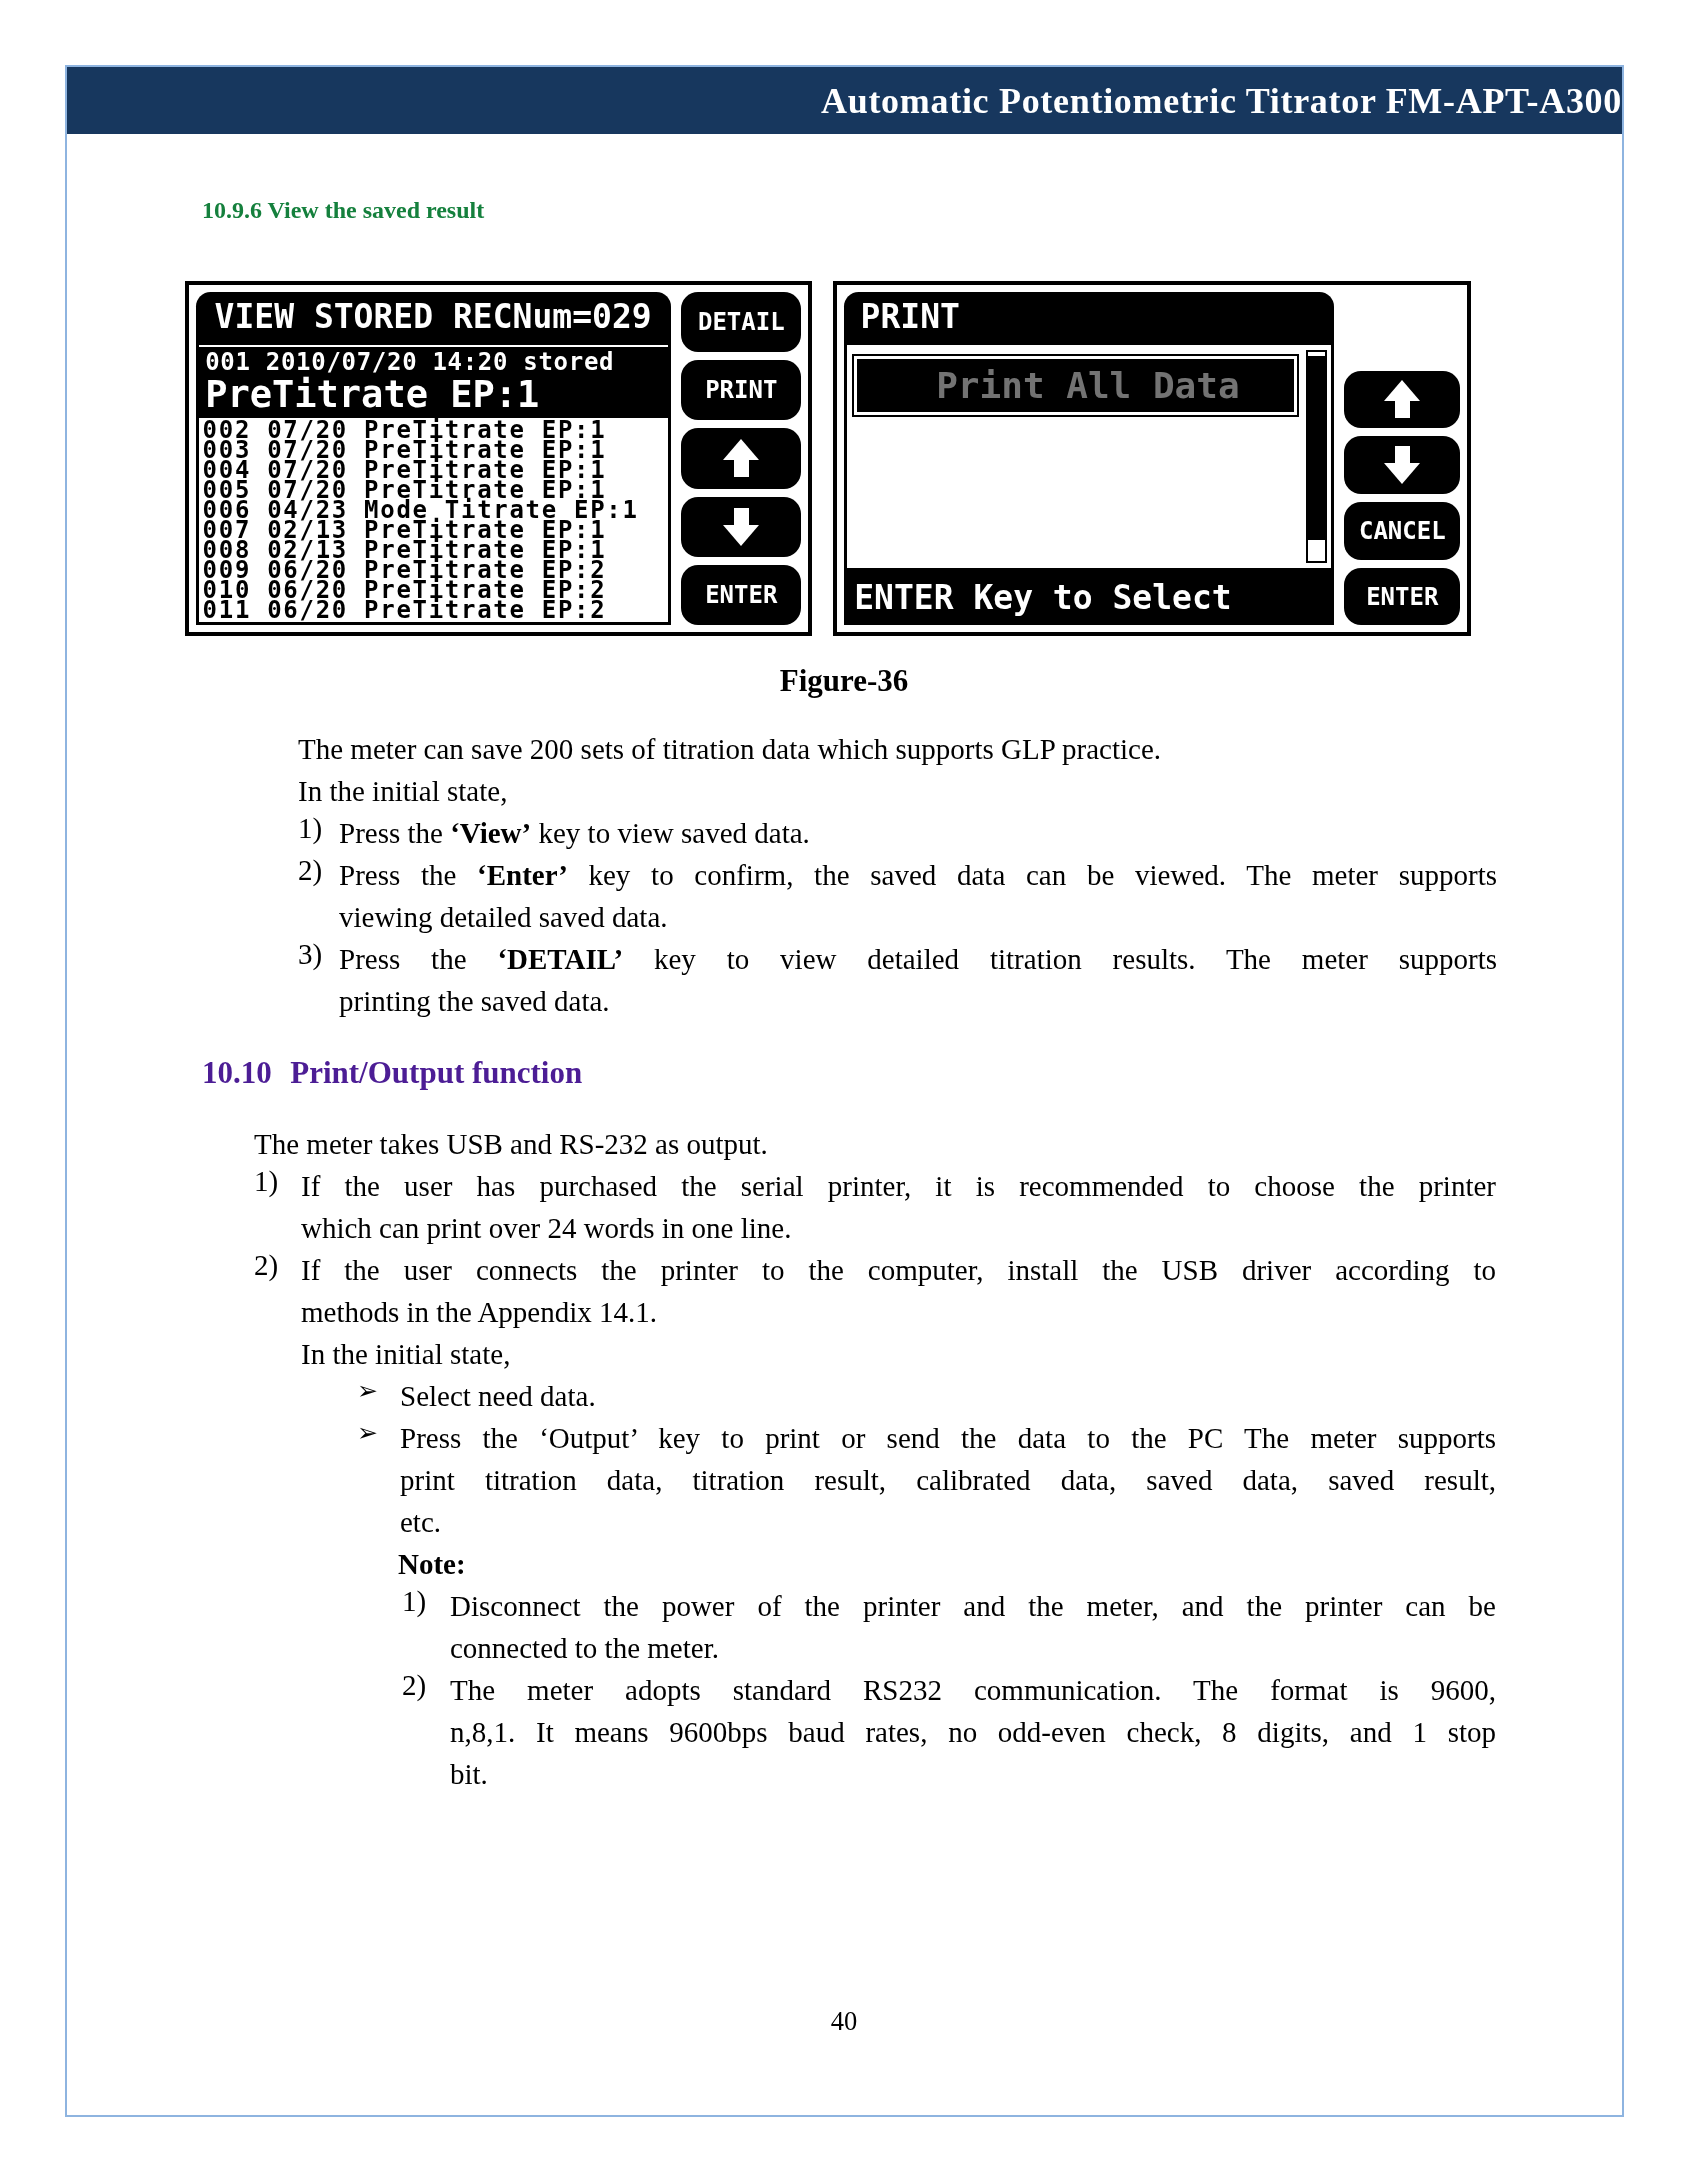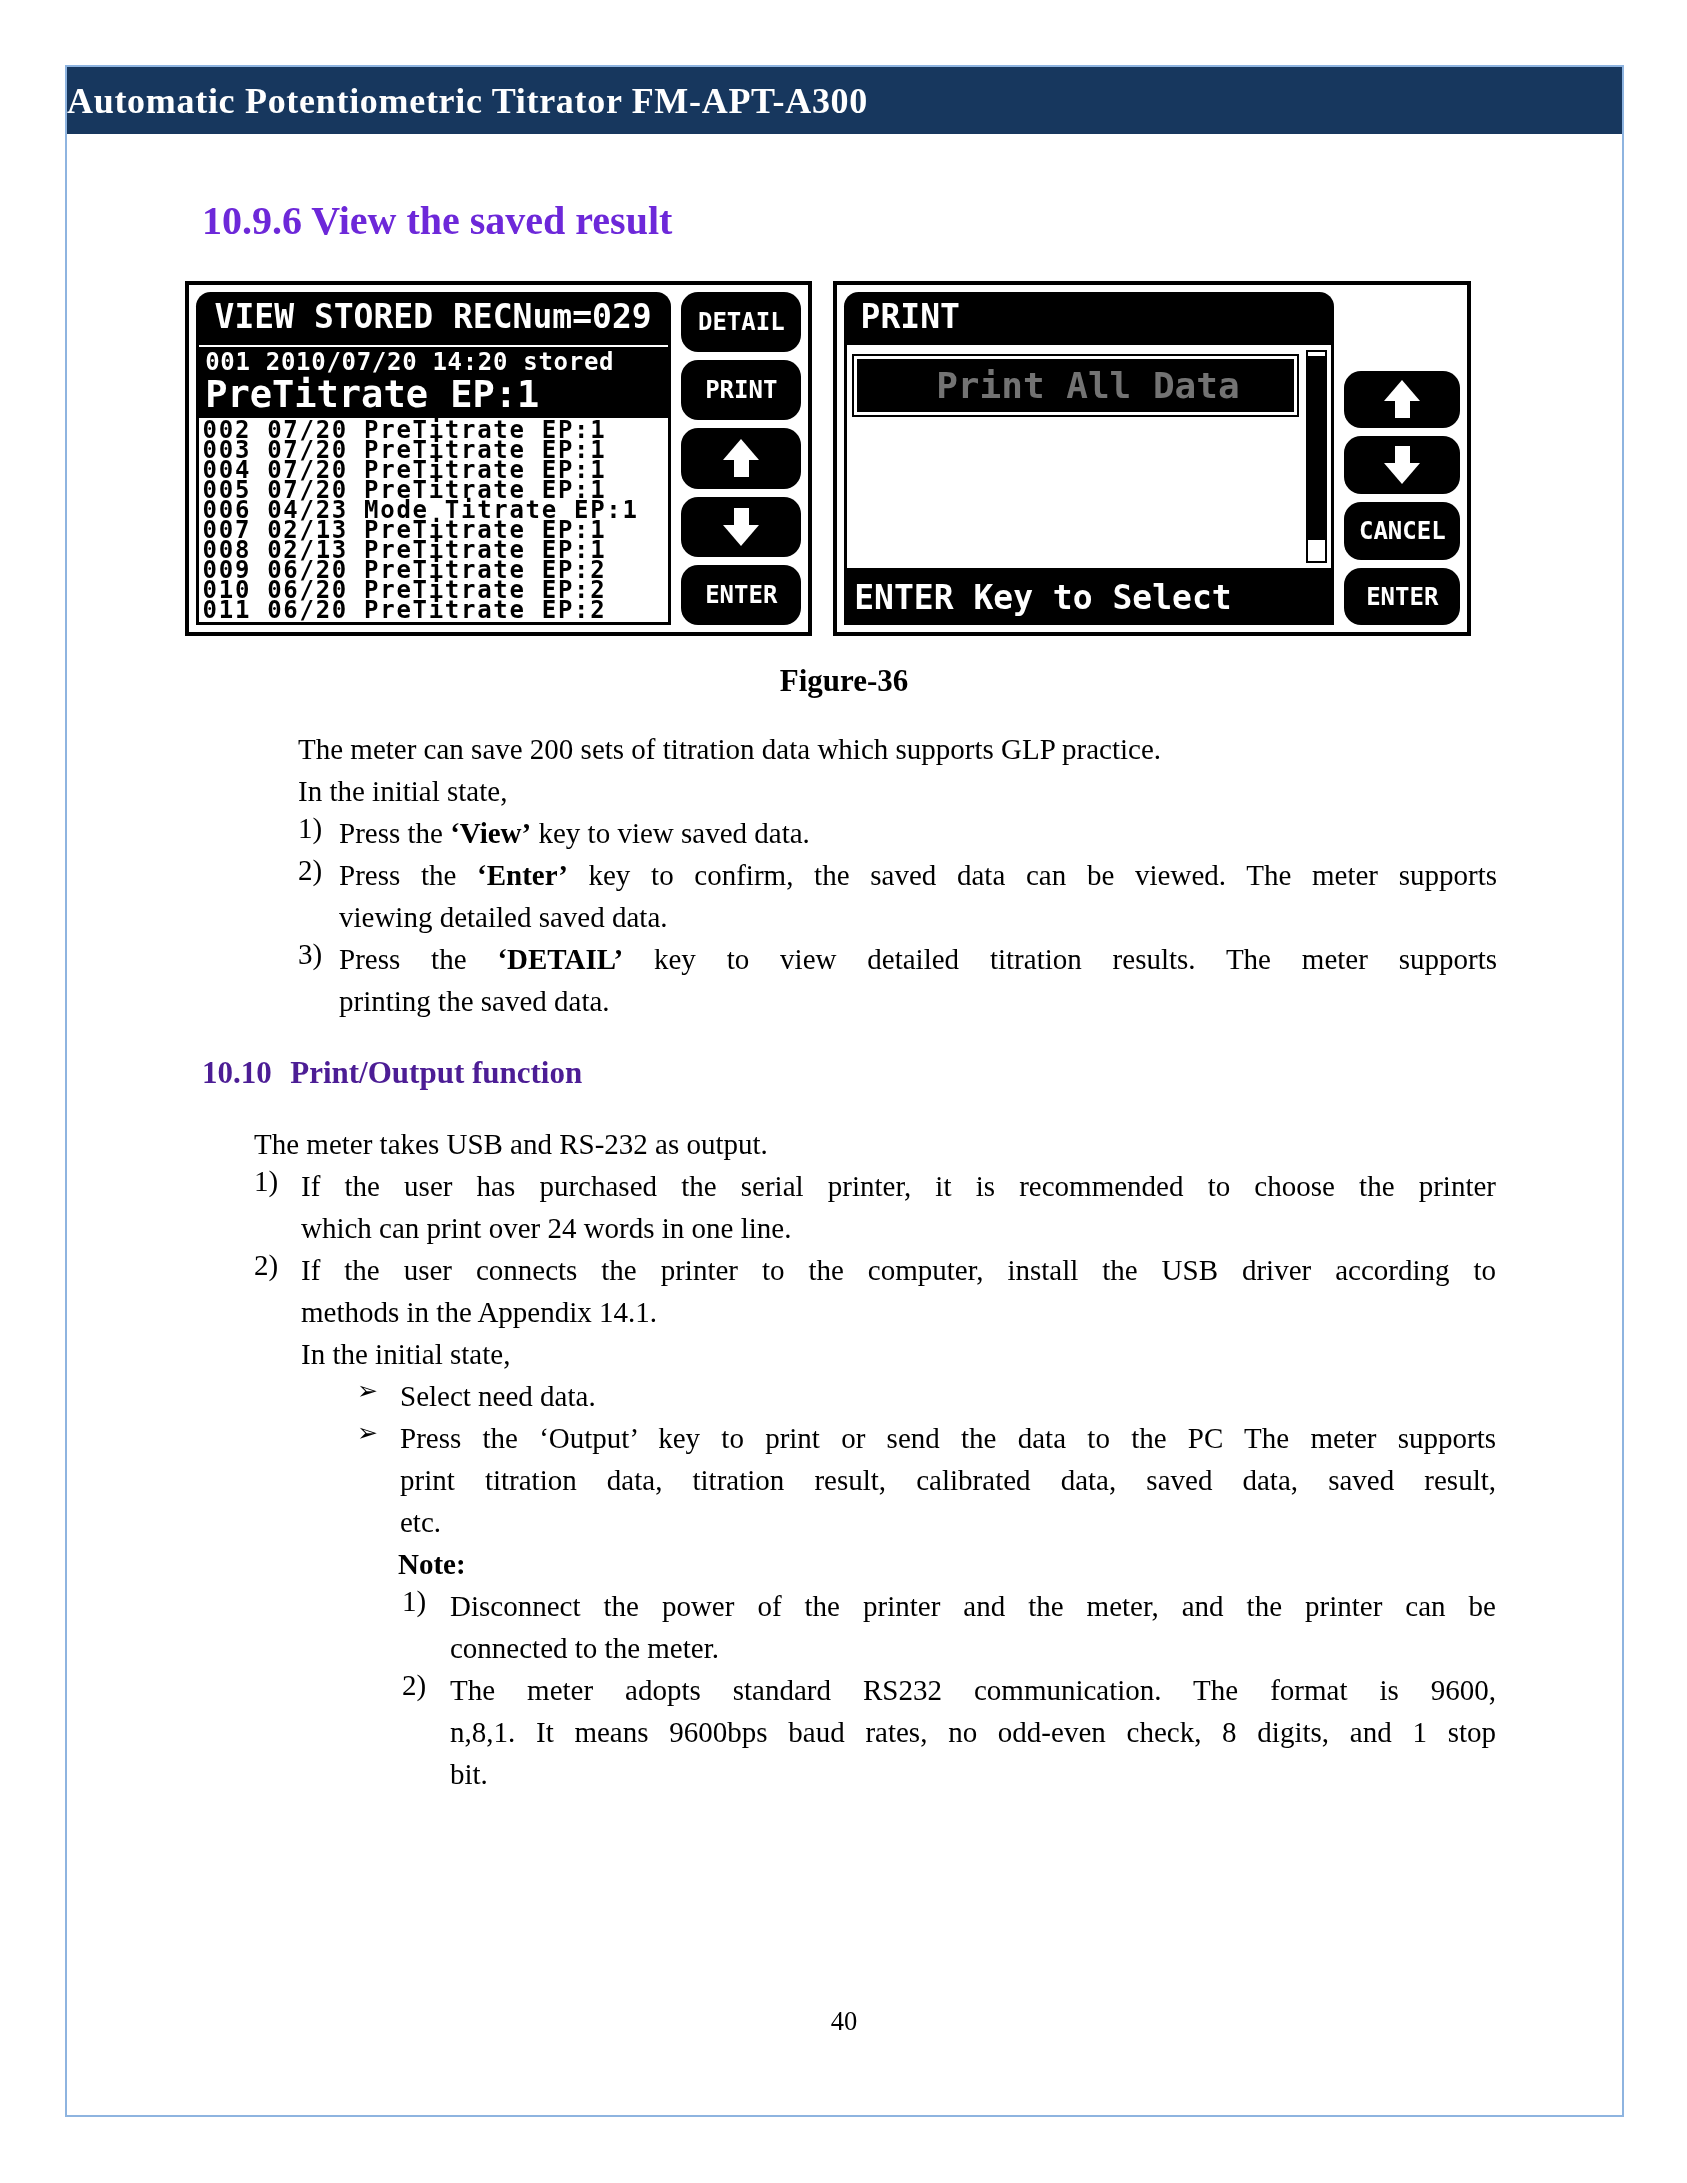--- a/index.html
+++ b/index.html
@@ -7,28 +7,28 @@
     width:1687px; height:2183px; background:#ffffff;
     font-family:"Liberation Serif", serif; color:#000;
     position:relative; overflow:hidden;
   }
   .frame {
     position:absolute; left:65px; top:65px; width:1555px; height:2048px;
     border:2px solid #8EB4E0;
   }
   .titlebar {
     position:absolute; left:67px; top:67px; width:1555px; height:67px;
-    background:#17375E; display:flex; align-items:center; justify-content:flex-start;
+    background:#17375E; display:flex; align-items:center; justify-content:flex-end;
   }
   .titlebar span {
     color:#fff; font-size:36px; font-weight:bold; letter-spacing:0.7px;
   }
   .h-view {
     position:absolute; left:202px; top:197px; margin:0;
-    font-size:40px; font-weight:bold; color:#6d28d9; white-space:nowrap;
+    font-size:24px; font-weight:bold; color:#15803d; white-space:nowrap;
   }
   
   .figure {
     position:absolute; left:185px; top:281px; width:1286px; height:355px;
     display:flex; gap:21px;
   }
   .screen {
     box-sizing:border-box; height:355px; border:4.6px solid #000; background:#fff;
     padding:6.6px; display:flex; gap:10.6px;
   }

